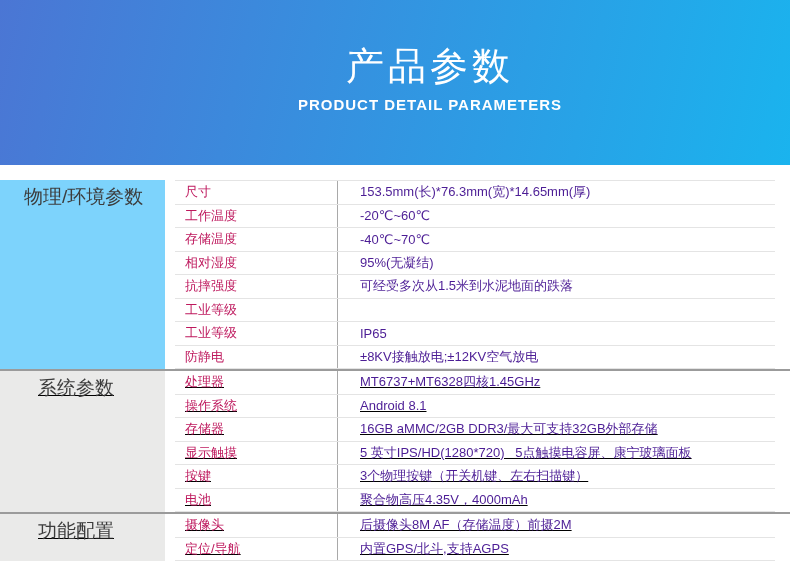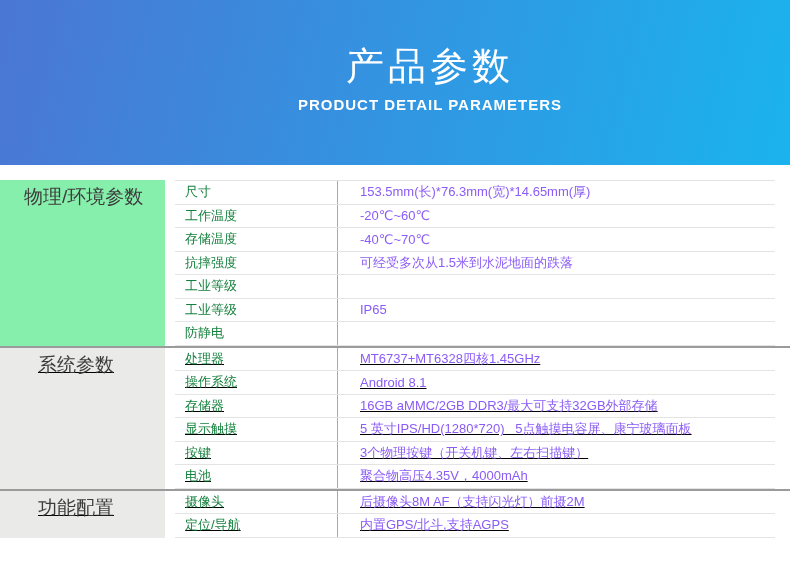--- a/index.html
+++ b/index.html
@@ -80,76 +80,81 @@
   .spec-row:last-child {
     border-bottom: 1px solid #e4e4e4;
   }
   .spec-label {
     width: 163px;
     flex: 0 0 163px;
     box-sizing: border-box;
     padding-left: 10px;
     border-right: 1px solid #a9a9a9;
     font-size: 13px;
-    color: #15803d;
+    color: #be185d;
     display: flex;
     align-items: center;
     white-space: pre;
   }
   .spec-value {
     flex: 1;
     box-sizing: border-box;
     padding-left: 22px;
     font-size: 13px;
-    color: #8b5cf6;
+    color: #4c1d95;
     display: flex;
     align-items: center;
     white-space: pre;
     overflow: hidden;
   }
 </style>
 </head>
 <body>
 
 <div class="banner" style="background: linear-gradient(103deg, rgb(75, 118, 212) 0%, rgb(24, 182, 239) 100%); padding-left: 35px;">
   <div class="banner-title">产品参数</div>
   <div class="banner-subtitle">PRODUCT DETAIL PARAMETERS</div>
 </div>
 
 <div class="spec-table">
     <div class="spec-section">
-      <div class="section-side" style="background: #86efac; padding-left: 24px;">
+      <div class="section-side" style="background: #7dd3fc; padding-left: 24px;">
         <div class="section-title">物理/环境参数</div>
       </div>
       <div class="section-rows">
         <div class="spec-row">
           <div class="spec-label">尺寸</div>
           <div class="spec-value">153.5mm(长)*76.3mm(宽)*14.65mm(厚)</div>
         </div>
         <div class="spec-row">
           <div class="spec-label">工作温度</div>
           <div class="spec-value">-20℃~60℃</div>
         </div>
         <div class="spec-row">
           <div class="spec-label">存储温度</div>
           <div class="spec-value">-40℃~70℃</div>
         </div>
         <div class="spec-row">
+          <div class="spec-label">相对湿度</div>
+          <div class="spec-value">95%(无凝结)</div>
+        </div>
+        <div class="spec-row">
           <div class="spec-label">抗摔强度</div>
           <div class="spec-value">可经受多次从1.5米到水泥地面的跌落</div>
         </div>
         <div class="spec-row">
           <div class="spec-label">工业等级</div>
         </div>
         <div class="spec-row">
           <div class="spec-label">工业等级</div>
           <div class="spec-value">IP65</div>
         </div>
         <div class="spec-row">
           <div class="spec-label">防静电</div>
+          <div class="spec-value">±8KV接触放电;±12KV空气放电</div>
         </div>
       </div>
     </div>
     <div class="spec-section">
       <div class="section-side" style="background: rgb(234, 234, 233);">
         <div class="section-title">系统参数</div>
       </div>
       <div class="section-rows">
         <div class="spec-row">
           <div class="spec-label">处理器</div>
@@ -177,21 +182,21 @@
         </div>
       </div>
     </div>
     <div class="spec-section">
       <div class="section-side" style="background: rgb(234, 234, 233);">
         <div class="section-title">功能配置</div>
       </div>
       <div class="section-rows">
         <div class="spec-row">
           <div class="spec-label">摄像头</div>
-          <div class="spec-value">后摄像头8M AF（支持闪光灯）前摄2M</div>
+          <div class="spec-value">后摄像头8M AF（存储温度）前摄2M</div>
         </div>
         <div class="spec-row">
           <div class="spec-label">定位/导航</div>
           <div class="spec-value">内置GPS/北斗,支持AGPS</div>
         </div>
       </div>
     </div>
   </div>
 
 </body></html>

